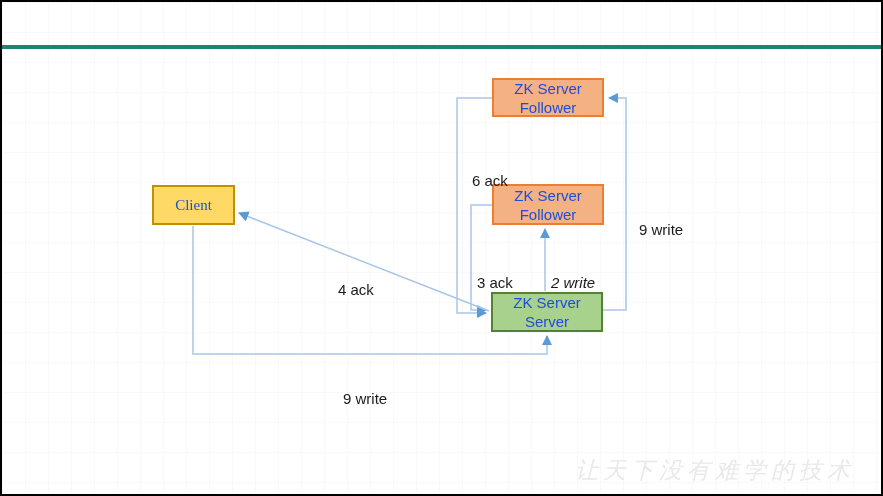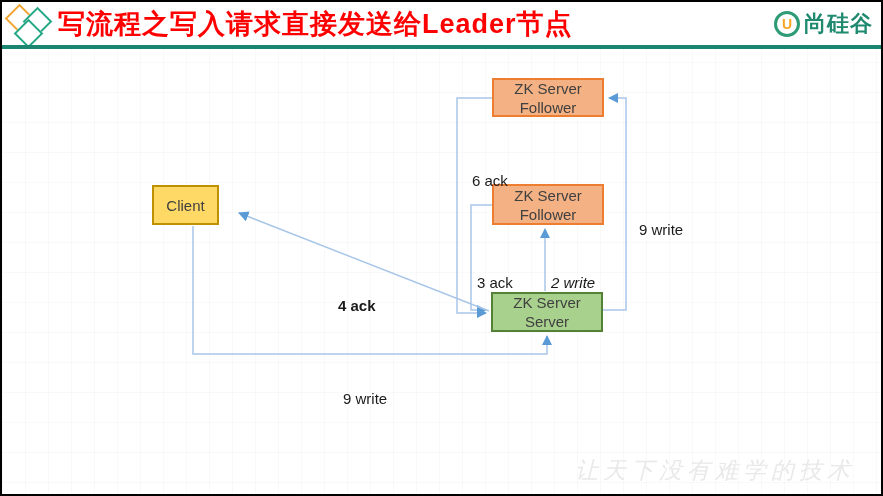--- a/index.html
+++ b/index.html
@@ -49,63 +49,51 @@
   .logo-text{color:#1F8A70;font-size:22px;font-weight:bold;letter-spacing:1px;}
   .header-rule{
     position:absolute;left:0;right:0;top:43px;height:4px;
     background:#1A8571;
   }
   
   .edges{position:absolute;left:0;top:0;width:883px;height:496px;}
   .node{
     position:absolute;box-sizing:border-box;
     display:flex;flex-direction:column;align-items:center;justify-content:center;
-    font-size:15px;color:#404040;text-align:center;line-height:19px;
+    font-size:15px;color:#1d4ed8;text-align:center;line-height:19px;
   }
-  .node-client{left:150px;top:183px;width:67px;height:40px;
-    background:#FFD966;border:2px solid #BF9000;}
+  .node-client{left:150px;top:183px;width:83px;height:40px;
+    background:#FFD966;border:2px solid #BF9000;font-family:Liberation Serif, serif;}
   .node-follower{background:#F4B183;border:2px solid #ED7D31;}
   .node-follower-top{left:490px;top:76px;width:112px;height:39px;}
   .node-follower-mid{left:490px;top:182px;width:112px;height:41px;}
   .node-leader{left:489px;top:290px;width:112px;height:40px;
     background:#A9D18E;border:2px solid #548235;}
   .edge-label{
     position:absolute;font-size:15px;color:#1a1a1a;white-space:nowrap;margin-top:23px;
   }
   .lbl-write1{left:341px;top:365px;}
   .lbl-write2{left:549px;top:249px;font-style:italic;}
   .lbl-ack3{left:475px;top:249px;text-align:center;}
-  .lbl-ack4{left:336px;top:272px;font-weight:bold;}
+  .lbl-ack4{left:336px;top:256px;}
   .lbl-write5{left:637px;top:196px;}
   .lbl-ack6{left:470px;top:147px;}
   
   .watermark{
     position:absolute;right:26px;bottom:8px;
     font-family:"DejaVu Serif", serif;
     font-size:23px;letter-spacing:5px;color:#e9e9e9;
     font-style:italic;white-space:nowrap;
   }
 </style>
 </head>
 <body>
 
 <div class="slide">
 
-  <div class="header">
-    <div class="brand-diamonds">
-      <div class="d d-orange"></div>
-      <div class="d d-teal1"></div>
-      <div class="d d-teal2"></div>
-    </div>
-    <div class="page-title">写流程之写入请求直接发送给Leader节点</div>
-    <div class="logo">
-      <div class="logo-badge">U</div>
-      <div class="logo-text">尚硅谷</div>
-    </div>
-  </div>
   <div class="header-rule"></div>
 
   <svg class="edges" width="883" height="496" viewBox="0 0 883 496">
     <defs>
       <marker id="arw" viewBox="0 0 10 10" refX="9" refY="5" markerWidth="7" markerHeight="7" orient="auto">
         <path d="M0,0 L10,5 L0,10 z" fill="#5B9BD5"></path>
       </marker>
     </defs>
 
     <path d="M191,224 L191,352 L545,352 L545,334" fill="none" stroke="#A9C6E9" stroke-width="1.5" marker-end="url(#arw)"></path>

